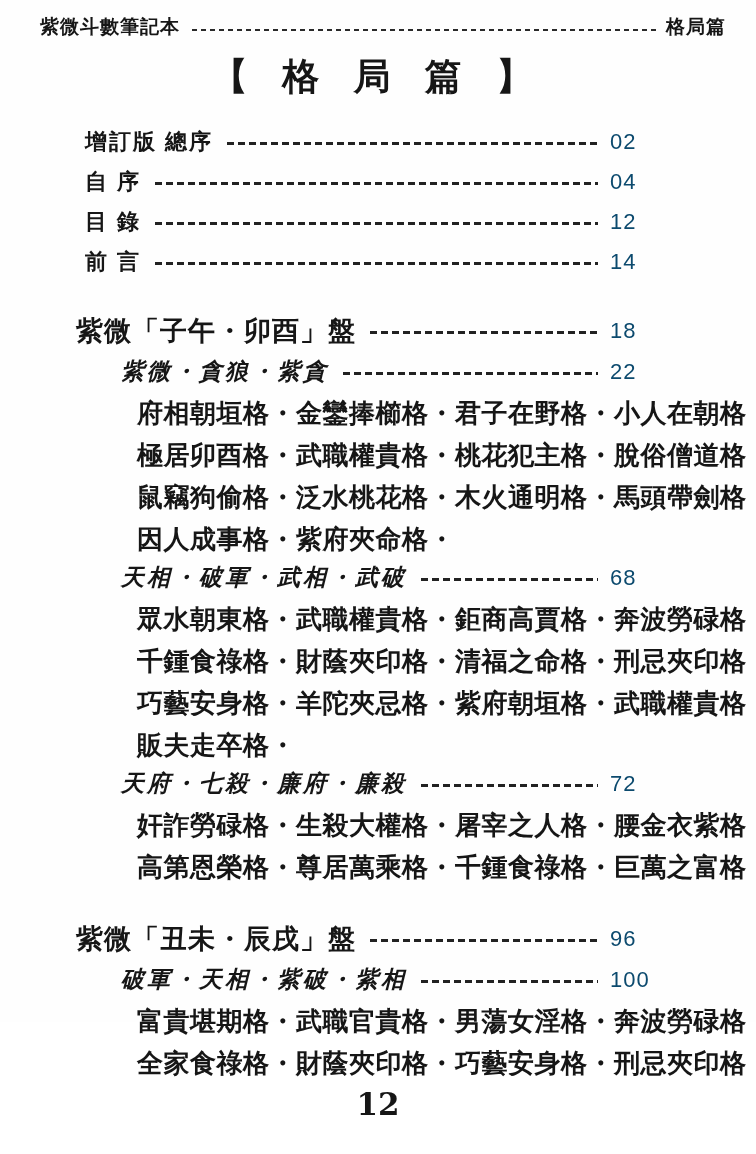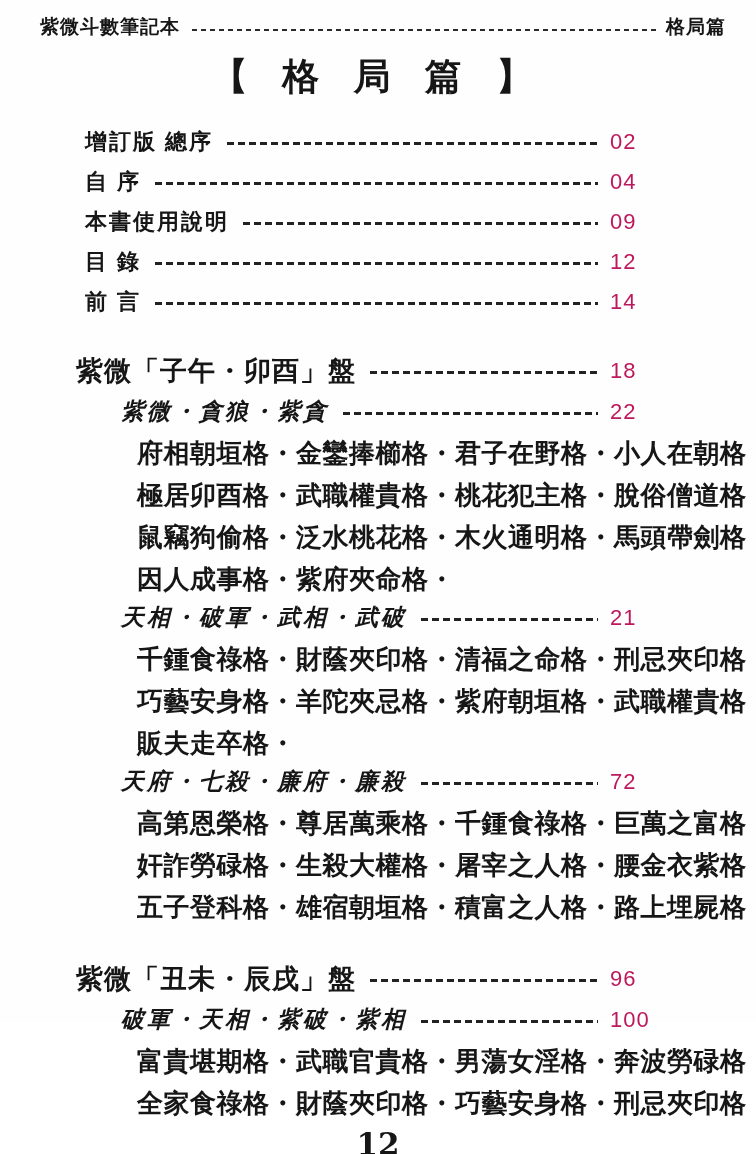--- a/index.html
+++ b/index.html
@@ -18,21 +18,21 @@
 
   
   .chapter-title{margin:14px 0 0;text-align:center;font-size:37px;font-weight:900;
     letter-spacing:12px;line-height:46px;}
 
   
   .toc{margin:30px 94px 0 85px;}
   .row{display:flex;align-items:center;}
   .dash-leader{flex:1;height:3px;margin:2px 12px 0 14px;
     background:repeating-linear-gradient(90deg,#222 0 7px,transparent 7px 11px);}
-  .pagenum{width:52px;flex:none;font-size:22px;letter-spacing:1px;color:#be185d;
+  .pagenum{width:52px;flex:none;font-size:22px;letter-spacing:1px;color:#0c4a6e;
     font-style:normal;font-weight:400;font-family:"Liberation Sans","DejaVu Sans",sans-serif;}
 
   .fm{font-size:22px;font-weight:600;line-height:24px;margin-bottom:16px;letter-spacing:2px;}
   .sec{font-size:27px;font-weight:700;line-height:34px;margin:40px 0 8px -9px;letter-spacing:1px;justify-content:flex-end;}
   .sub{font-size:23px;font-weight:700;font-style:italic;letter-spacing:3px;
     font-family:"Liberation Serif","DejaVu Serif",serif;line-height:28px;margin:10px 0 8px 36px;}
   .item{font-size:26px;font-weight:600;line-height:30px;margin:12px 0 8px 52px;
     letter-spacing:0.5px;white-space:nowrap;}
 
   .folio{text-align:center;font-size:31px;font-weight:700;margin-top:4px;
@@ -57,25 +57,20 @@
       <span>增訂版 總序</span>
       <div class="dash-leader"></div>
       <span class="pagenum">02</span>
     </div>
     <div class="row fm">
       <span>自 序</span>
       <div class="dash-leader"></div>
       <span class="pagenum">04</span>
     </div>
     <div class="row fm">
-      <span>本書使用說明</span>
-      <div class="dash-leader"></div>
-      <span class="pagenum">09</span>
-    </div>
-    <div class="row fm">
       <span>目 錄</span>
       <div class="dash-leader"></div>
       <span class="pagenum">12</span>
     </div>
     <div class="row fm">
       <span>前 言</span>
       <div class="dash-leader"></div>
       <span class="pagenum">14</span>
     </div>
 
@@ -91,34 +86,34 @@
       <span class="pagenum">22</span>
     </div>
     <div class="item">府相朝垣格・金鑾捧櫛格・君子在野格・小人在朝格</div>
     <div class="item">極居卯酉格・武職權貴格・桃花犯主格・脫俗僧道格</div>
     <div class="item">鼠竊狗偷格・泛水桃花格・木火通明格・馬頭帶劍格</div>
     <div class="item">因人成事格・紫府夾命格・</div>
 
     <div class="row sub">
       <span>天相・破軍・武相・武破</span>
       <div class="dash-leader"></div>
-      <span class="pagenum">21</span>
+      <span class="pagenum">68</span>
     </div>
+    <div class="item">眾水朝東格・武職權貴格・鉅商高賈格・奔波勞碌格</div>
     <div class="item">千鍾食祿格・財蔭夾印格・清福之命格・刑忌夾印格</div>
     <div class="item">巧藝安身格・羊陀夾忌格・紫府朝垣格・武職權貴格</div>
     <div class="item">販夫走卒格・</div>
 
     <div class="row sub">
       <span>天府・七殺・廉府・廉殺</span>
       <div class="dash-leader"></div>
       <span class="pagenum">72</span>
     </div>
+    <div class="item">奸詐勞碌格・生殺大權格・屠宰之人格・腰金衣紫格</div>
     <div class="item">高第恩榮格・尊居萬乘格・千鍾食祿格・巨萬之富格</div>
-    <div class="item">奸詐勞碌格・生殺大權格・屠宰之人格・腰金衣紫格</div>
-    <div class="item">五子登科格・雄宿朝垣格・積富之人格・路上埋屍格</div>
 
     <div class="row sec">
       <span>紫微「丑未・辰戌」盤</span>
       <div class="dash-leader"></div>
       <span class="pagenum">96</span>
     </div>
 
     <div class="row sub">
       <span>破軍・天相・紫破・紫相</span>
       <div class="dash-leader"></div>

